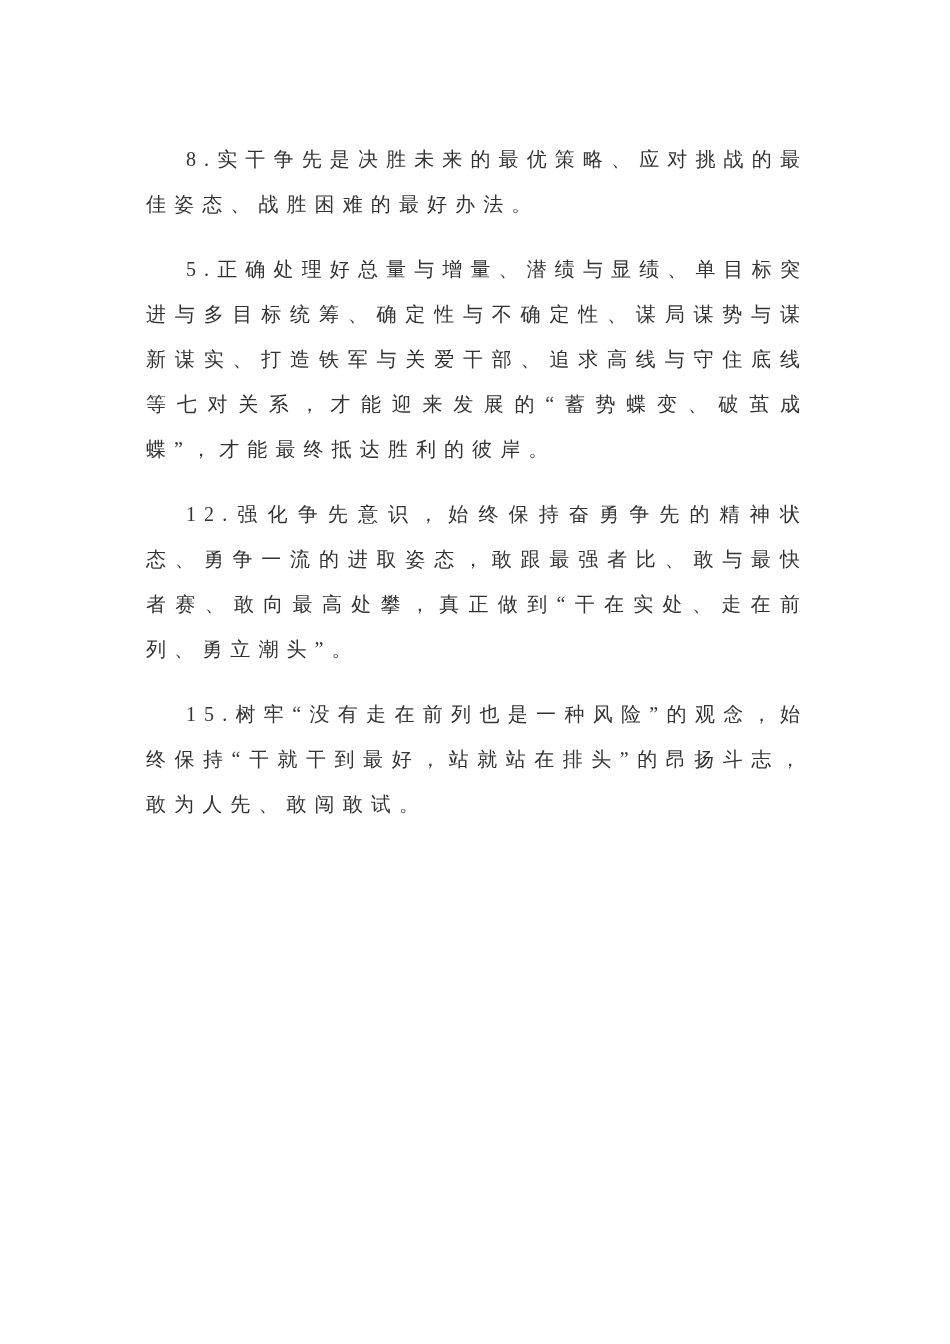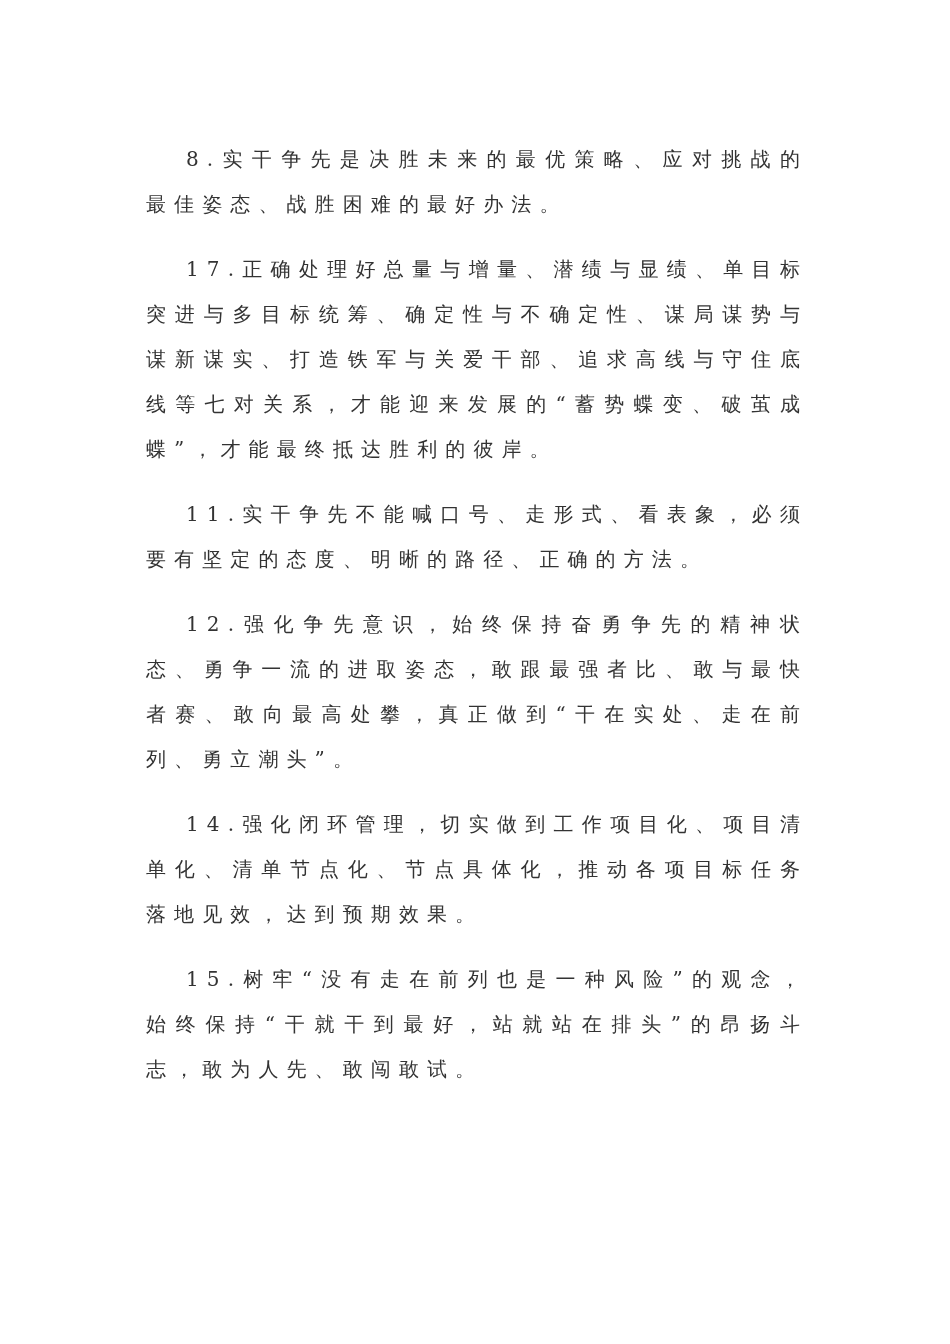--- a/index.html
+++ b/index.html
@@ -5,25 +5,23 @@
   html, body { margin: 0; padding: 0; background: #ffffff; }
   body { width: 950px; height: 1344px; position: relative; overflow: hidden; }
   .page {
     position: absolute; left: 146px; top: 137px; width: 662px;
     font-family: "DejaVu Serif", "Liberation Serif", serif;
     color: #333333;
     font-size: 20px;
     line-height: 45px;
     letter-spacing: 8.1px;
   }
-  .para { margin: 0 0 20px 0; text-indent: 40px; text-align: justify; }
+  .para { margin: 0 0 20px 0; text-indent: 40px; text-align: justify; font-family: Liberation Serif, serif; }
 </style>
 </head>
 <body>
 
 <div class="page">
   <p class="para">8.实干争先是决胜未来的最优策略、应对挑战的最佳姿态、战胜困难的最好办法。</p>
-  <p class="para">17.正确处理好总量与增量、潜绩与显绩、单目标突进与多目标统筹、确定性与不确定性、谋局谋势与谋新谋实、打造铁军与关爱干部、追求高线与守住底线等七对关系，才能迎来发展的“蓄势蝶变、破茧成蝶”，才能最终抵达胜利的彼岸。</p>
-  <p class="para">11.实干争先不能喊口号、走形式、看表象，必须要有坚定的态度、明晰的路径、正确的方法。</p>
+  <p class="para">5.正确处理好总量与增量、潜绩与显绩、单目标突进与多目标统筹、确定性与不确定性、谋局谋势与谋新谋实、打造铁军与关爱干部、追求高线与守住底线等七对关系，才能迎来发展的“蓄势蝶变、破茧成蝶”，才能最终抵达胜利的彼岸。</p>
   <p class="para">12.强化争先意识，始终保持奋勇争先的精神状态、勇争一流的进取姿态，敢跟最强者比、敢与最快者赛、敢向最高处攀，真正做到“干在实处、走在前列、勇立潮头”。</p>
-  <p class="para">14.强化闭环管理，切实做到工作项目化、项目清单化、清单节点化、节点具体化，推动各项目标任务落地见效，达到预期效果。</p>
   <p class="para">15.树牢“没有走在前列也是一种风险”的观念，始终保持“干就干到最好，站就站在排头”的昂扬斗志，敢为人先、敢闯敢试。</p>
 </div>
 
 </body></html>

